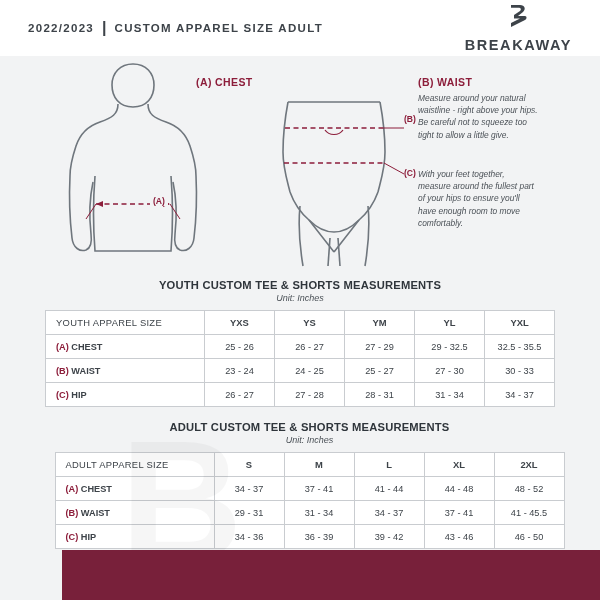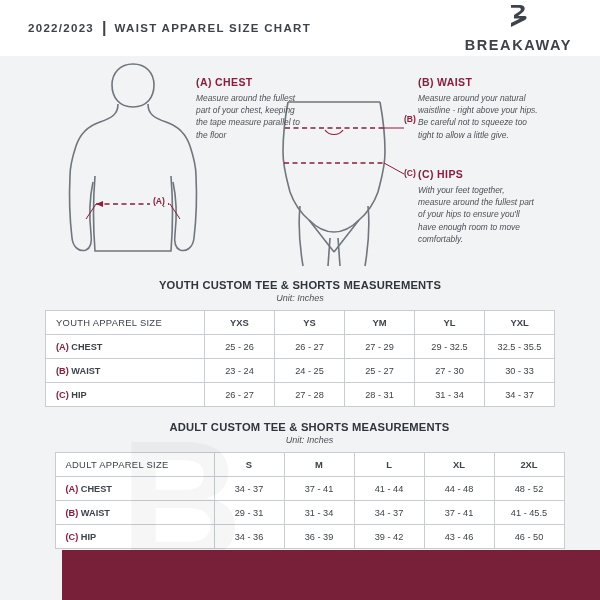--- a/index.html
+++ b/index.html
@@ -177,21 +177,21 @@
   }
 </style>
 </head>
 <body>
 
 <div class="page">
 
   <div class="header">
     <span class="header-title">2022/2023</span>
     <span class="header-sep">|</span>
-    <span class="header-title">WAIST APPAREL SIZE CHART</span>
+    <span class="header-title">CUSTOM APPAREL SIZE ADULT</span>
     <div class="brand">
       <span class="brand-mark">
         <svg width="22" height="26" viewBox="0 0 22 26">
           <path d="M4 2 L13 2 C18 2 19 6 16 9 L11 13 L18 13 C20 13 20 16 18 17 L4 24 L4 20 L13 15.5 L7 15.5 L7 12 L13 8 C14.5 6.8 14 4.8 12 4.8 L4 4.8 Z" fill="#3d4349"></path>
         </svg>
       </span>
       <span class="brand-name">BREAKAWAY</span>
     </div>
   </div>
 
@@ -253,28 +253,26 @@
         </g>
         <line x1="384" y1="107" x2="404" y2="118" stroke="#8c1d3a" stroke-width="1"></line>
       </svg>
 
       <div style="position:absolute;left:150px;top:140px;font-size:8.6px;font-weight:bold;color:#8c1d3a;background:#f2f3f4;padding:0 3px;">(A)</div>
       <div style="position:absolute;left:404px;top:58px;font-size:8.6px;font-weight:bold;color:#8c1d3a;">(B)</div>
       <div style="position:absolute;left:404px;top:112px;font-size:8.6px;font-weight:bold;color:#8c1d3a;">(C)</div>
 
       <div class="note note-chest">
         <div class="note-title">(A) CHEST</div>
-        <div class="note-body">Measure around the fullest part of your chest, keeping the tape measure parallel to the floor</div>
       </div>
       <div class="note note-waist">
         <div class="note-title">(B) WAIST</div>
         <div class="note-body">Measure around your natural waistline - right above your hips. Be careful not to squeeze too tight to allow a little give.</div>
       </div>
       <div class="note note-hips">
-        <div class="note-title">(C) HIPS</div>
         <div class="note-body">With your feet together, measure around the fullest part of your hips to ensure you'll have enough room to move comfortably.</div>
       </div>
     </div>
 
     <div class="section">
       <div class="sec-title">YOUTH CUSTOM TEE &amp; SHORTS MEASUREMENTS</div>
       <div class="sec-sub">Unit: Inches</div>
       <table class="chart">
         <thead>
           <tr>

